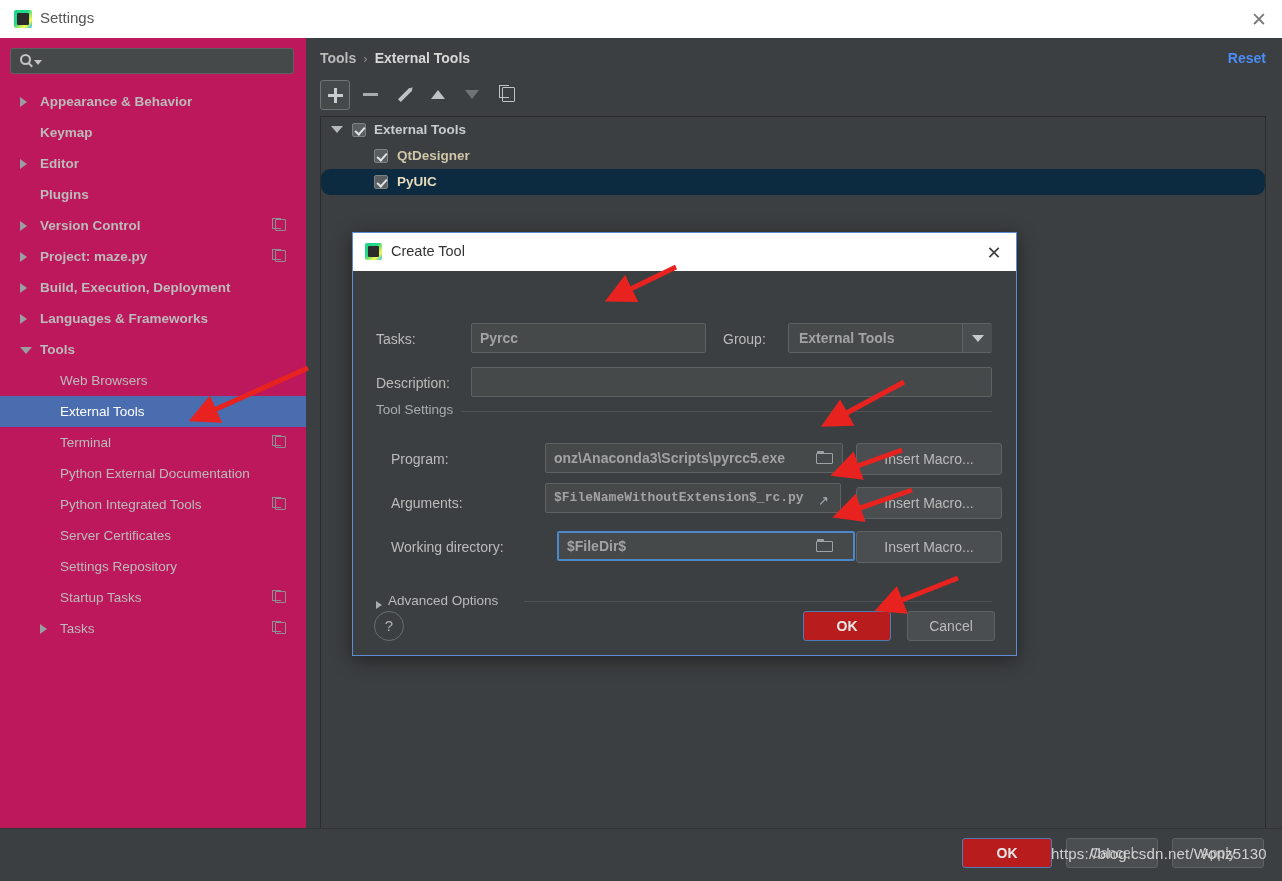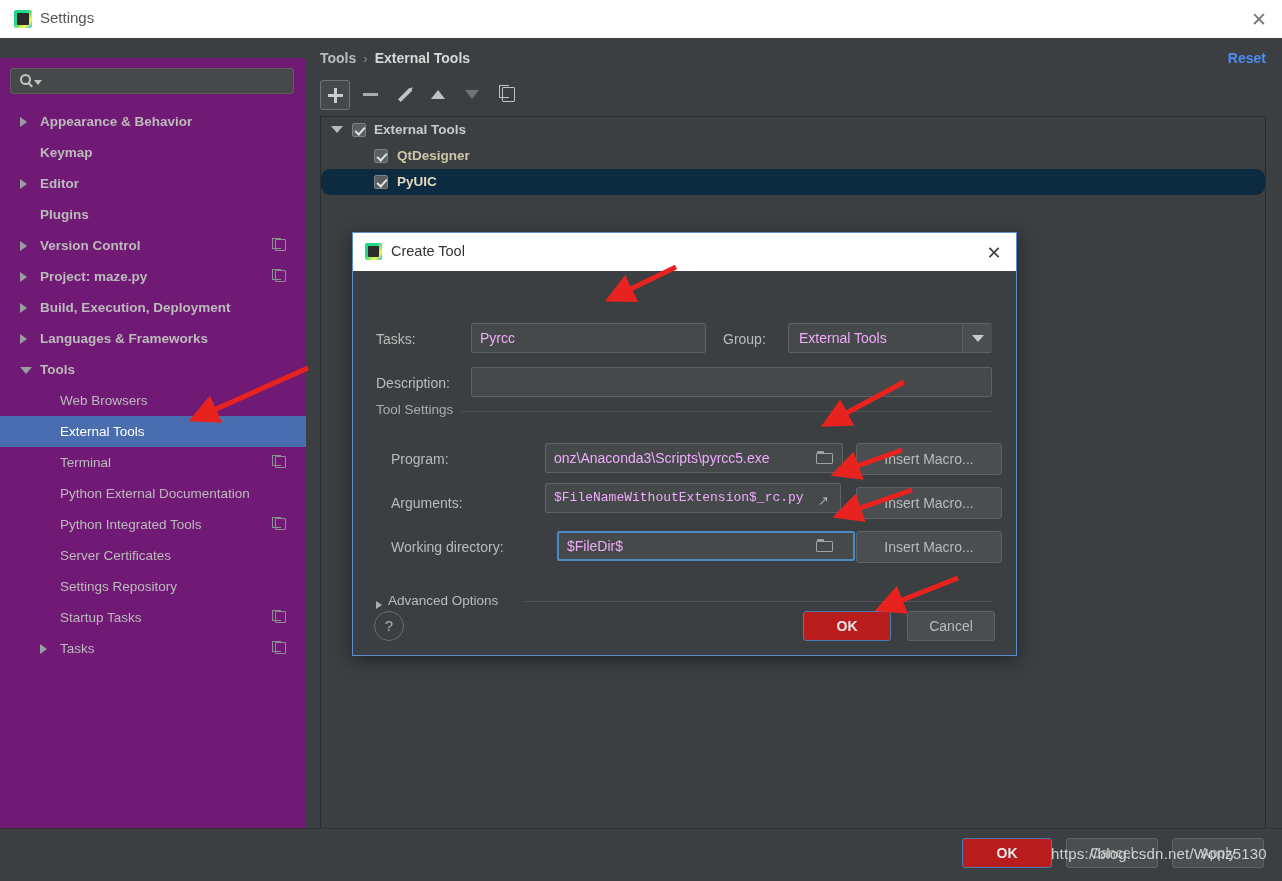--- a/index.html
+++ b/index.html
@@ -17,22 +17,22 @@
   .title-ico{position:absolute;left:14px;top:10px;width:18px;height:18px;border-radius:2px;
     background:linear-gradient(135deg,#21D789 0%,#21D789 40%,#FCF84A 75%,#07C3F2 100%);
     display:flex;align-items:center;justify-content:center;}
   .title-ico i{width:12px;height:12px;background:#2B2B2B;border-radius:1px;display:block;
     font-style:normal;color:#fff;font-size:6px;line-height:12px;text-align:center;font-weight:bold;}
   .title-text{position:absolute;left:40px;top:9px;font-size:15px;color:#555;}
   .win-close{position:absolute;right:0;top:0;width:46px;height:38px;color:#7a7a7a;font-size:19px;
     display:flex;align-items:center;justify-content:center;cursor:pointer;}
 
   
-  .sidebar{position:absolute;left:0;top:38px;width:306px;height:790px;background:#701a75;
-    border-right:1px solid #2B2B2B;overflow:hidden;margin-top:20px;}
+  .sidebar{position:absolute;left:0;top:38px;width:306px;height:790px;background:#be185d;
+    border-right:1px solid #2B2B2B;overflow:hidden;}
   .search{position:absolute;left:10px;top:10px;width:284px;height:26px;background:#45494A;
     border:1px solid #5E6060;border-radius:3px;box-sizing:border-box;}
   .search .mag{position:absolute;left:9px;top:5px;width:11px;height:11px;border:2px solid #C4C4C4;
     border-radius:50%;box-sizing:border-box;}
   .search .mag:after{content:"";position:absolute;right:-4px;bottom:-3px;width:5px;height:2px;
     background:#C4C4C4;transform:rotate(45deg);}
   .search .caret{position:absolute;left:23px;top:11px;width:0;height:0;border-left:4px solid transparent;
     border-right:4px solid transparent;border-top:5px solid #C4C4C4;}
   .tree{position:absolute;left:0;top:48px;width:306px;}
   .node{position:relative;height:31px;line-height:31px;white-space:nowrap;cursor:pointer;}
@@ -115,21 +115,21 @@
     background:linear-gradient(135deg,#21D789 0%,#21D789 40%,#FCF84A 75%,#07C3F2 100%);
     display:flex;align-items:center;justify-content:center;}
   .dlg-ico i{width:11px;height:11px;background:#2B2B2B;border-radius:1px;display:block;}
   .dlg-title{position:absolute;left:38px;top:10px;font-size:14.5px;color:#333;}
   .dlg-close{position:absolute;right:8px;top:8px;width:28px;height:24px;display:flex;align-items:center;
     justify-content:center;font-size:18px;color:#444;cursor:pointer;}
 
   .dlg-body{position:absolute;left:0;top:38px;width:663px;height:384px;}
   .flabel{position:absolute;color:#BBBBBB;font-size:14px;}
   .fbox{position:absolute;background:#45494A;border:1px solid #5E6264;border-radius:2px;box-sizing:border-box;
-    color:#f0abfc;font-size:14px;line-height:28px;padding-left:8px;overflow:hidden;white-space:nowrap;}
+    color:#a3a3a3;font-size:14px;line-height:28px;padding-left:8px;overflow:hidden;white-space:nowrap;font-weight:bold;}
   .fbox.focus{border:2px solid #4A88C7;line-height:27px;}
   .mono{font-family:"Liberation Mono", monospace;font-size:13px;}
   .macrobtn{position:absolute;height:30px;width:144px;background:#4A4E50;border:1px solid #5E6264;
     border-radius:3px;color:#BBBBBB;font-size:14px;display:flex;align-items:center;justify-content:center;cursor:pointer;}
   .folder{position:absolute;width:18px;height:14px;cursor:pointer;}
   .folder:before{content:"";position:absolute;left:0;top:2px;width:17px;height:11px;
     border:1.5px solid #9EA2A5;border-radius:1px;box-sizing:border-box;}
   .folder:after{content:"";position:absolute;left:1px;top:0;width:7px;height:3px;background:#9EA2A5;border-radius:1px;}
   .expandico{position:absolute;width:14px;height:14px;cursor:pointer;color:#A8ACAF;font-size:13px;line-height:14px;}
 

